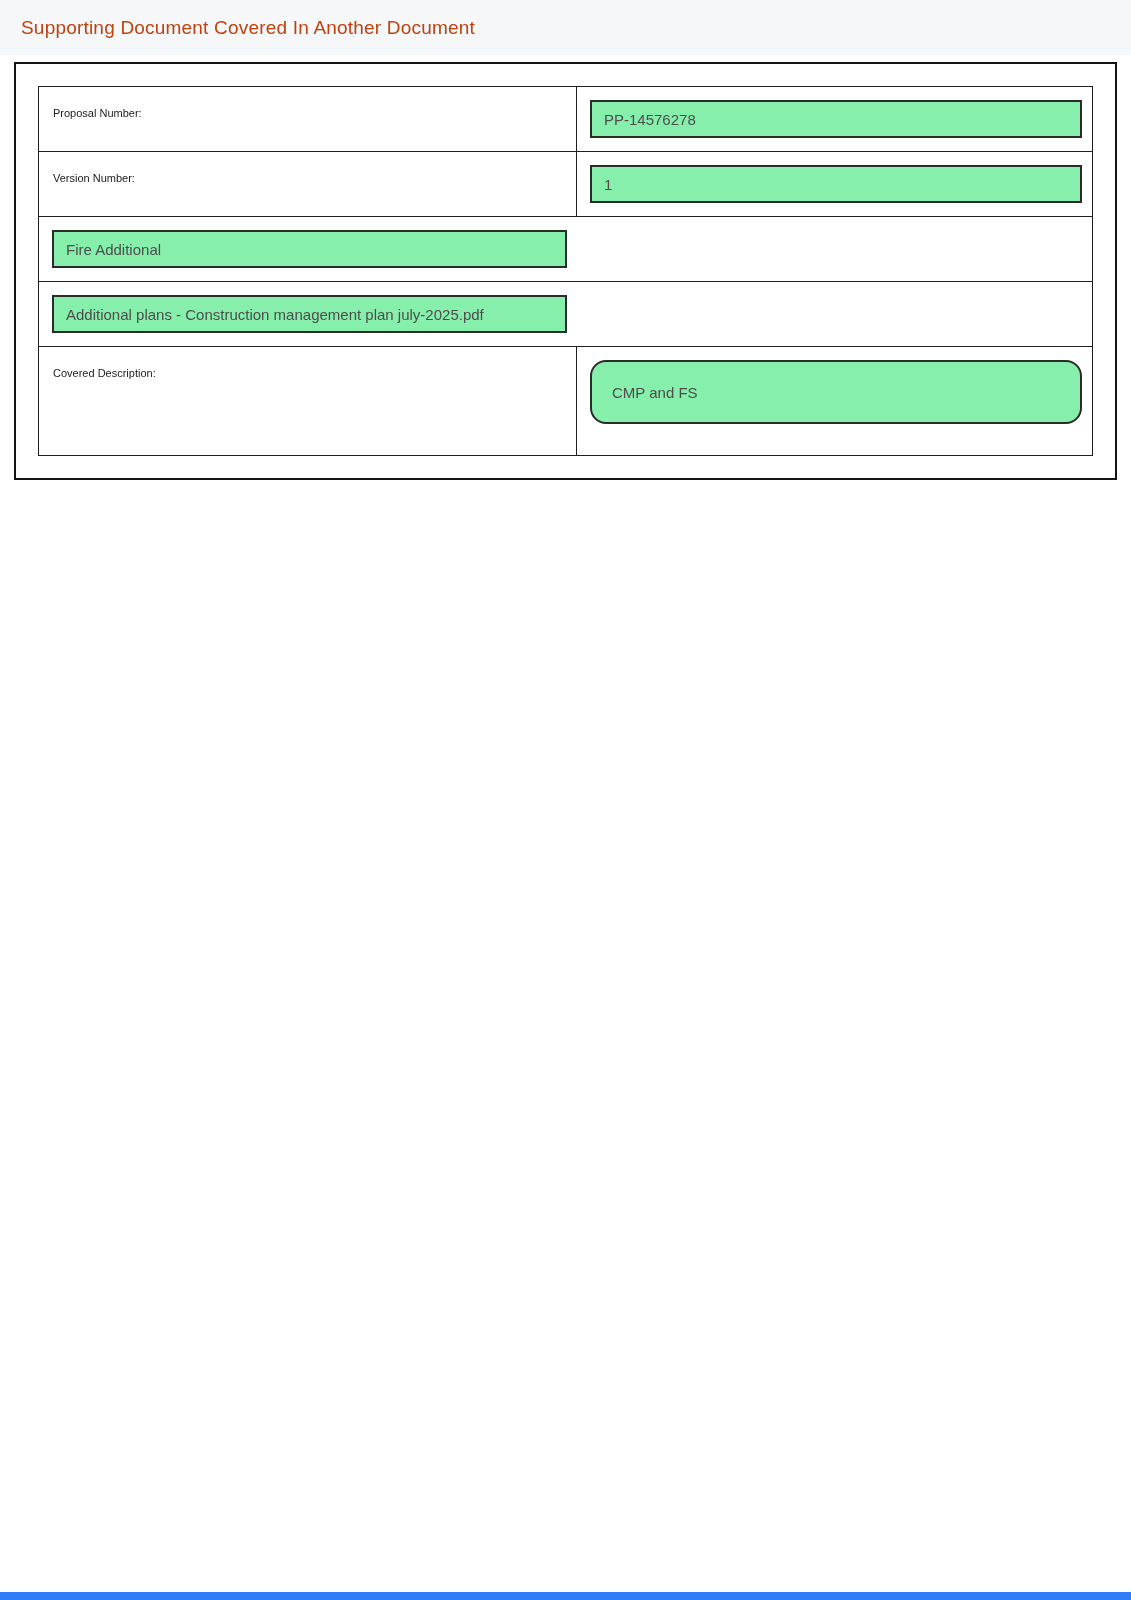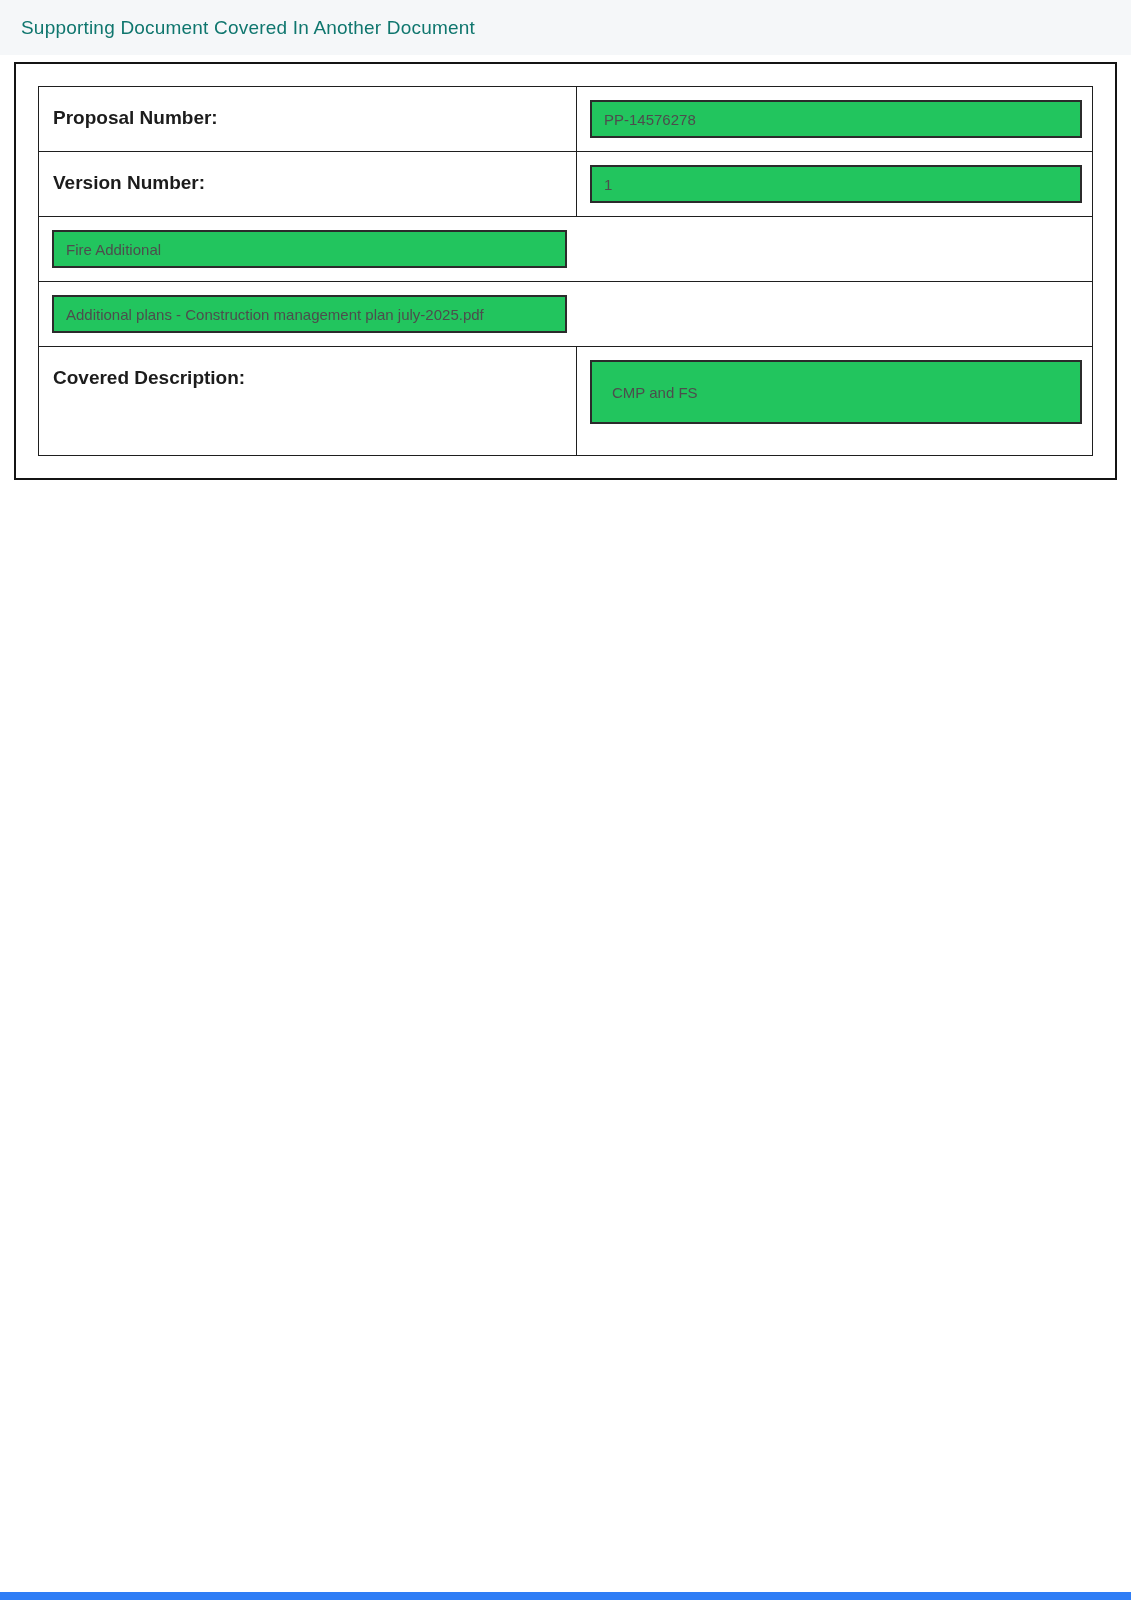--- a/index.html
+++ b/index.html
@@ -16,21 +16,21 @@
   .topbar {
     background: #f5f7f9;
     height: 55px;
     display: flex;
     align-items: center;
     padding: 0 21px;
   }
   .topbar .page-title {
     font-size: 19px;
     font-weight: 400;
-    color: #0f766e;
+    color: #c2410c;
     letter-spacing: 0.2px;
   }
 
   
   .content { padding: 7px 14px; }
   .outer-box {
     border: 2px solid #141414;
     padding: 22px;
     background: #ffffff;
   }
@@ -40,38 +40,38 @@
   .form-row {
     display: grid;
     grid-template-columns: 538px 1fr;
     border-bottom: 1px solid #1f1f1f;
   }
   .form-row:last-child { border-bottom: none; }
 
   .label-cell {
     border-right: 1px solid #1f1f1f;
     padding: 20px 14px 18px 14px;
-    font-weight: bold;
-    font-size: 19px;
+    font-weight: normal;
+    font-size: 11px;
     color: #1c1c1c;
   }
 
   .value-cell { padding: 13px 10px 13px 13px; }
   .value-box {
     border: 2px solid #2b2b2b;
     min-height: 38px;
     display: flex;
     align-items: center;
     padding: 2px 12px;
     font-size: 15px;
     color: #4d4d4d;
-    background: #22c55e;
+    background: #86efac;
   }
   .form-row.tall .value-cell { padding-bottom: 31px; }
-  .form-row.tall .value-box { min-height: 64px; padding-left: 20px; }
+  .form-row.tall .value-box { min-height: 64px; padding-left: 20px; border-radius: 16px; }
 
   
   .footer-bar {
     position: absolute;
     left: 0;
     bottom: 0;
     width: 100%;
     height: 8px;
     background: #2e7df6;
   }

